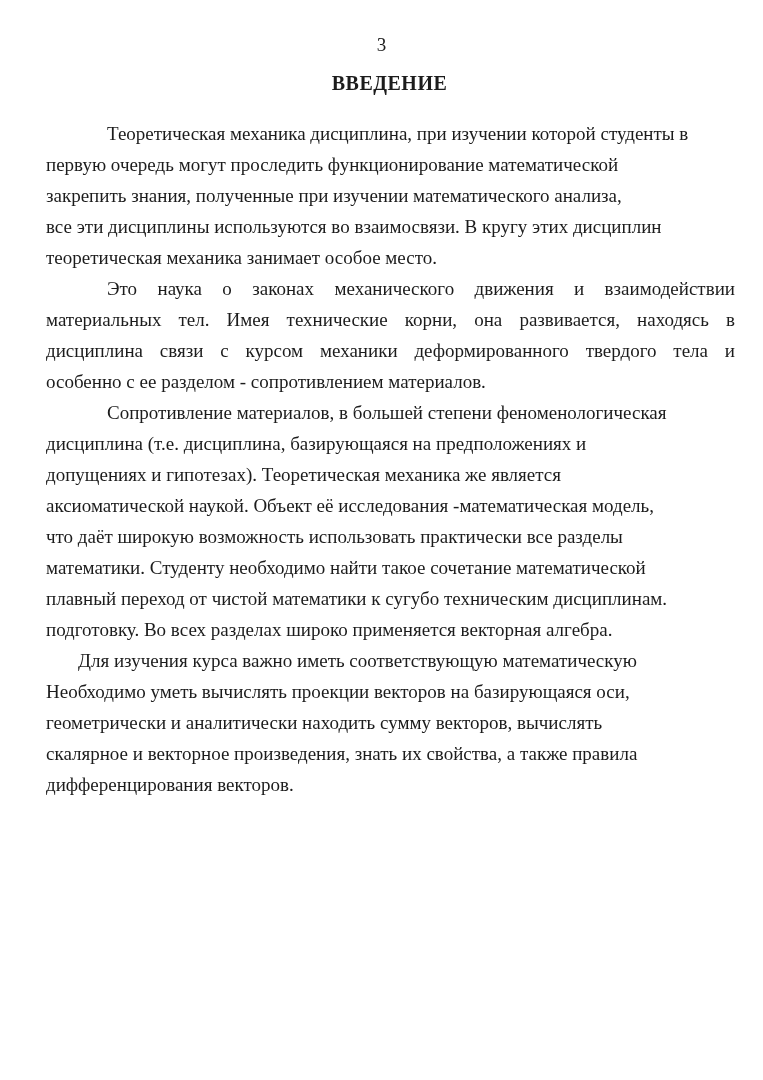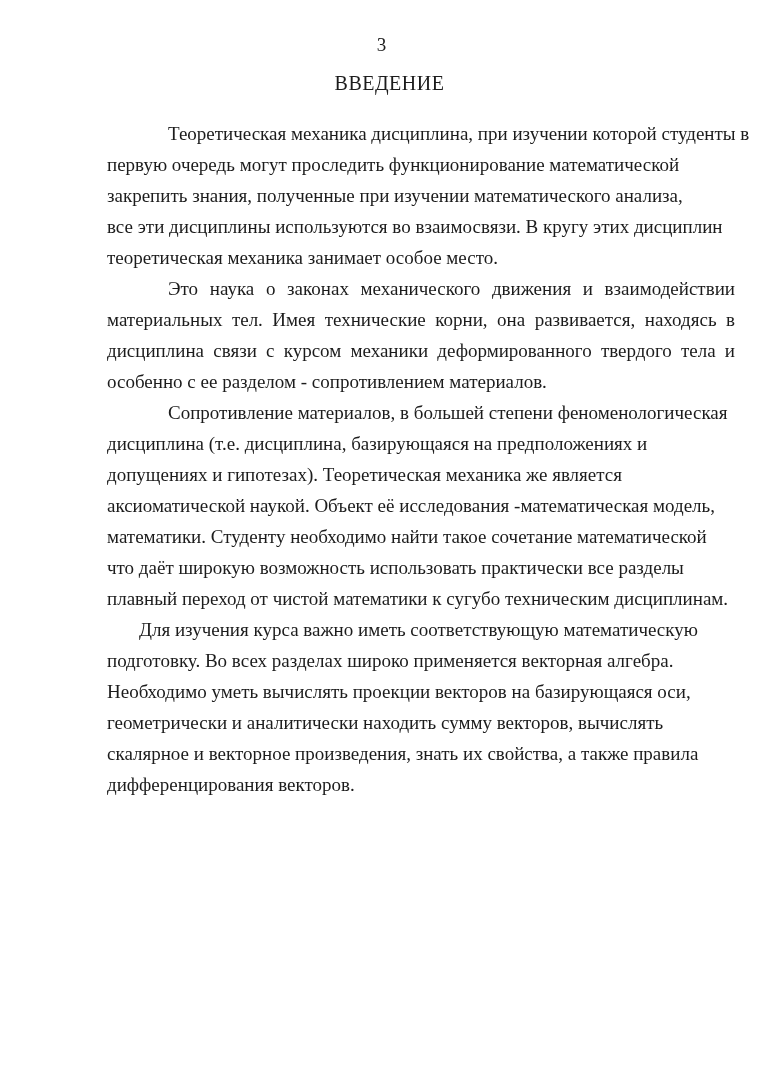--- a/index.html
+++ b/index.html
@@ -20,27 +20,27 @@
   }
   .pagenum {
     text-align: center;
     font-size: 19px;
     line-height: 22px;
   }
   .title {
     margin: 16px 0 0 16px;
     text-align: center;
     font-size: 20px;
-    font-weight: normal;
+    font-weight: bold;
     line-height: 22px;
     letter-spacing: 0.5px;
   }
   .body {
     margin-top: 24px;
-    padding-left: 107px;
+    padding-left: 46px;
     padding-right: 28px;
     font-size: 19px;
   }
   .para { margin: 0; }
   .line {
     display: block;
     line-height: 31px;
     white-space: nowrap;
   }
   .line.first { padding-left: 61px; }
@@ -75,28 +75,28 @@
       <span class="line j">материальных тел. Имея технические корни, она развивается, находясь в</span>
       <span class="line j">дисциплина связи с курсом механики деформированного твердого тела и</span>
       <span class="line">особенно с ее разделом - сопротивлением материалов.</span>
     </p>
 
     <p class="para">
       <span class="line first">Сопротивление материалов, в большей степени феноменологическая</span>
       <span class="line">дисциплина (т.е. дисциплина, базирующаяся на предположениях и</span>
       <span class="line">допущениях и гипотезах). Теоретическая механика же является</span>
       <span class="line">аксиоматической наукой. Объект её исследования -математическая модель,</span>
+      <span class="line">что даёт широкую возможность использовать практически все разделы</span>
       <span class="line">математики. Студенту необходимо найти такое сочетание математической</span>
-      <span class="line">что даёт широкую возможность использовать практически все разделы</span>
       <span class="line">плавный переход от чистой математики к сугубо техническим дисциплинам.</span>
     </p>
 
     <p class="para small-indent">
+      <span class="line">подготовку. Во всех разделах широко применяется векторная алгебра.</span>
       <span class="line first">Для изучения курса важно иметь соответствующую математическую</span>
-      <span class="line">подготовку. Во всех разделах широко применяется векторная алгебра.</span>
       <span class="line">Необходимо уметь вычислять проекции векторов на базирующаяся оси,</span>
       <span class="line">геометрически и аналитически находить сумму векторов, вычислять</span>
       <span class="line">скалярное и векторное произведения, знать их свойства, а также правила</span>
       <span class="line">дифференцирования векторов.</span>
     </p>
 
 
   </div>
 </div>
 

